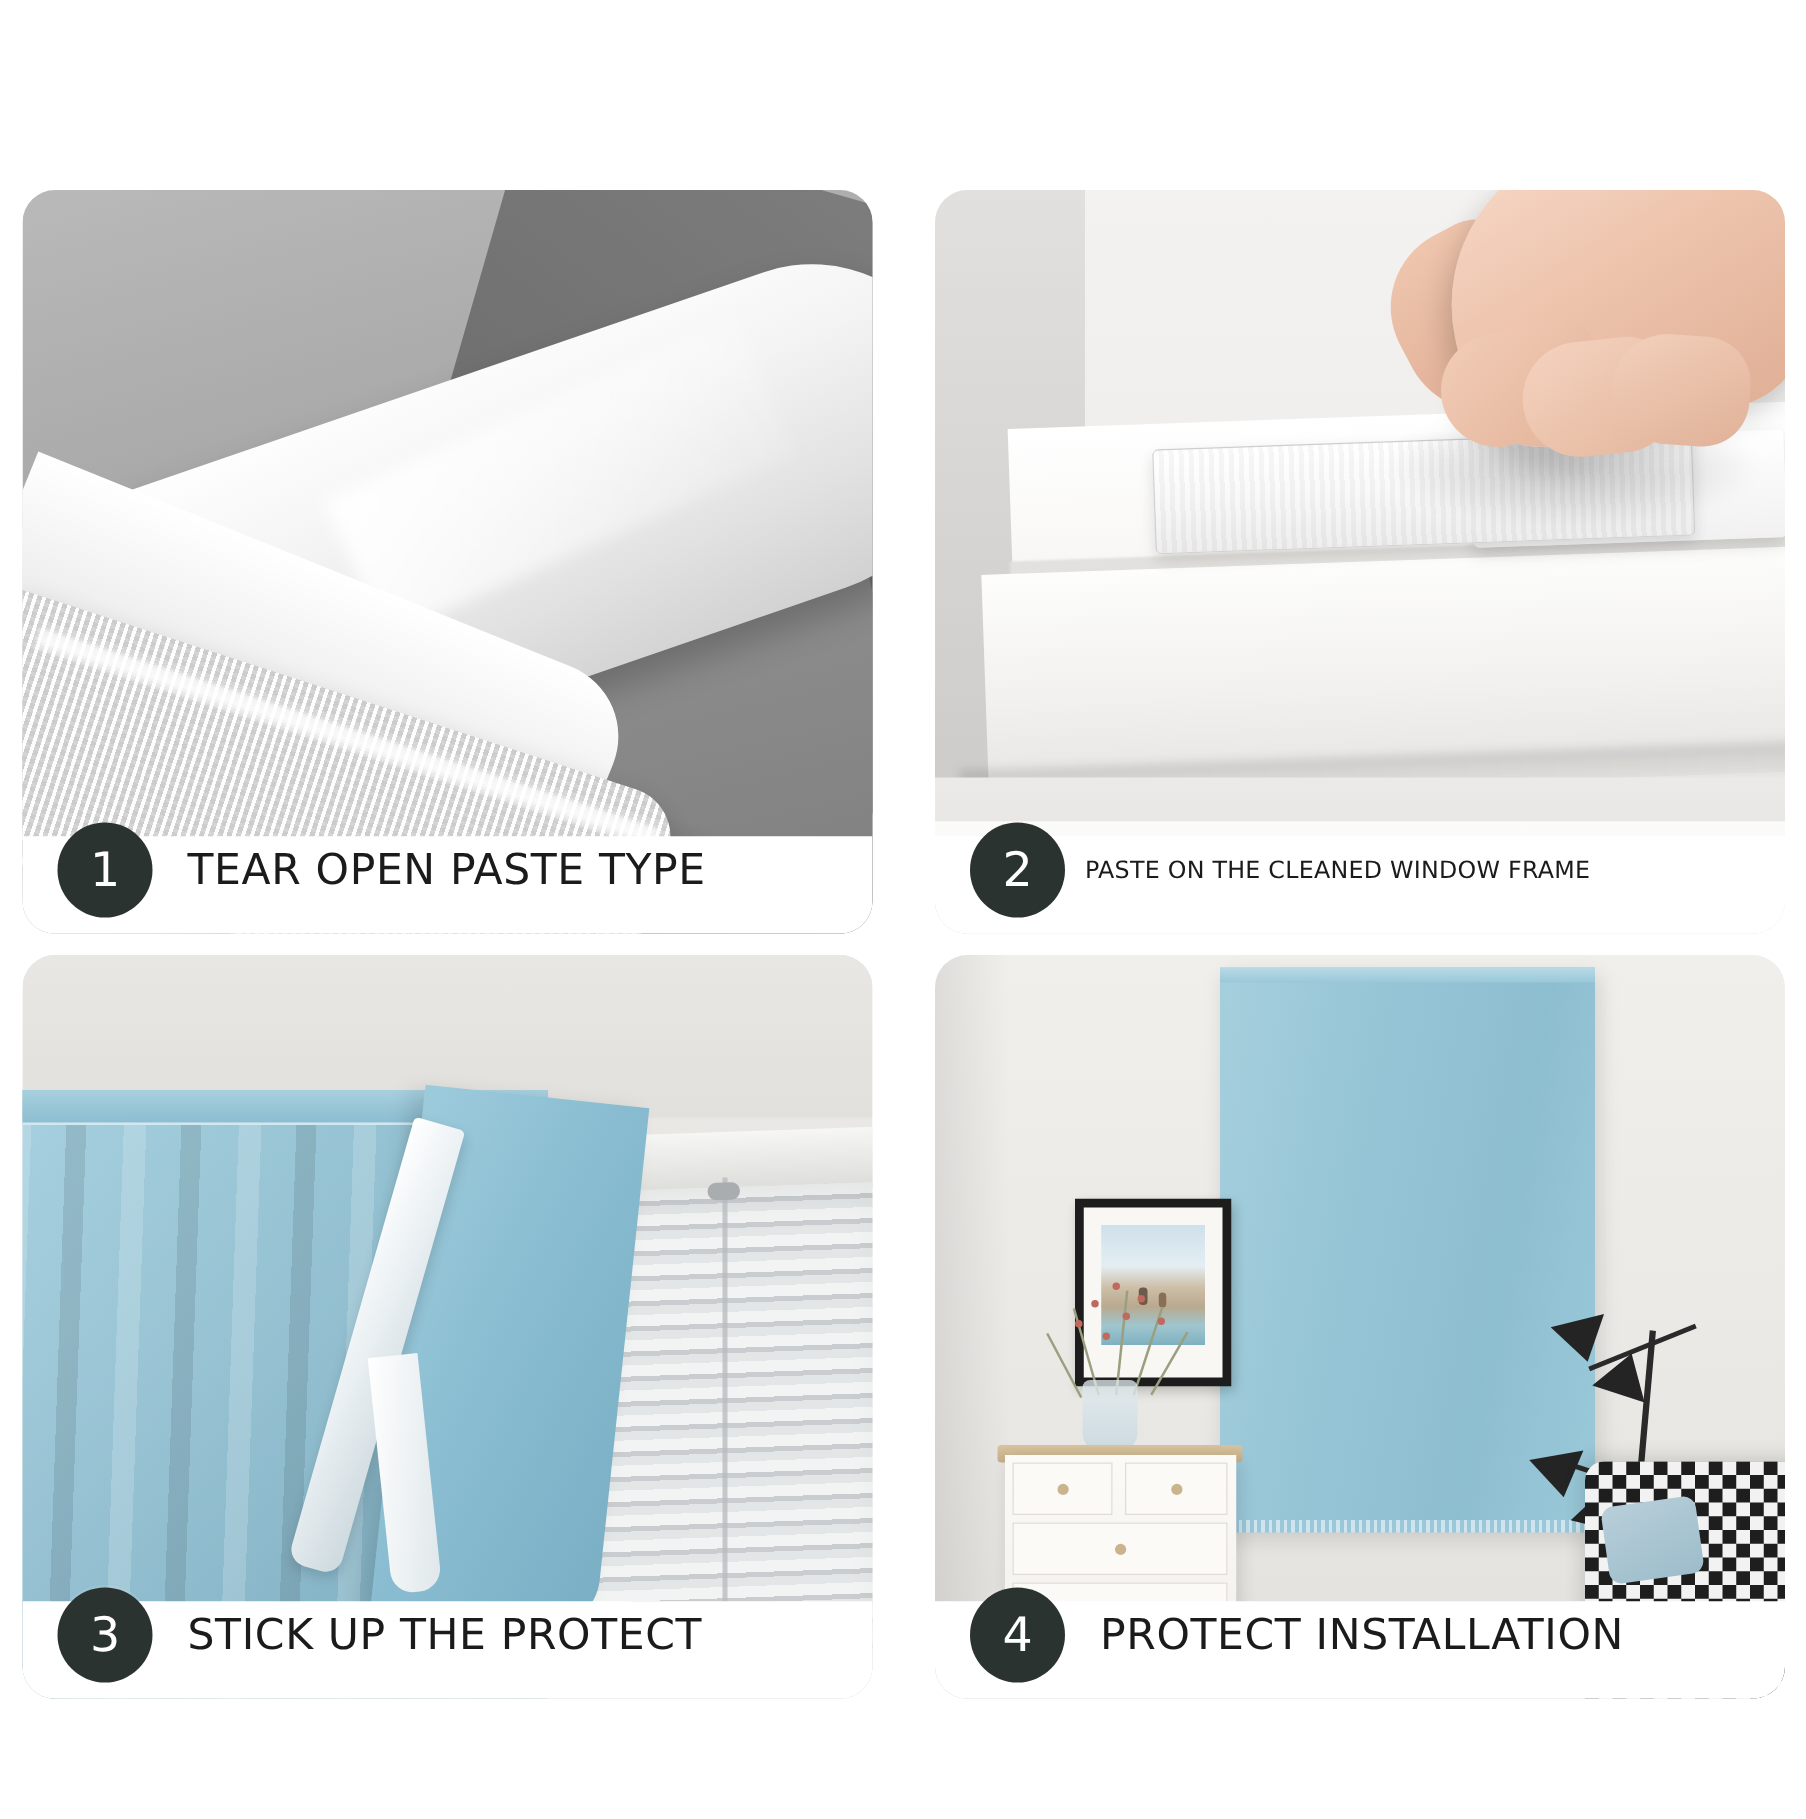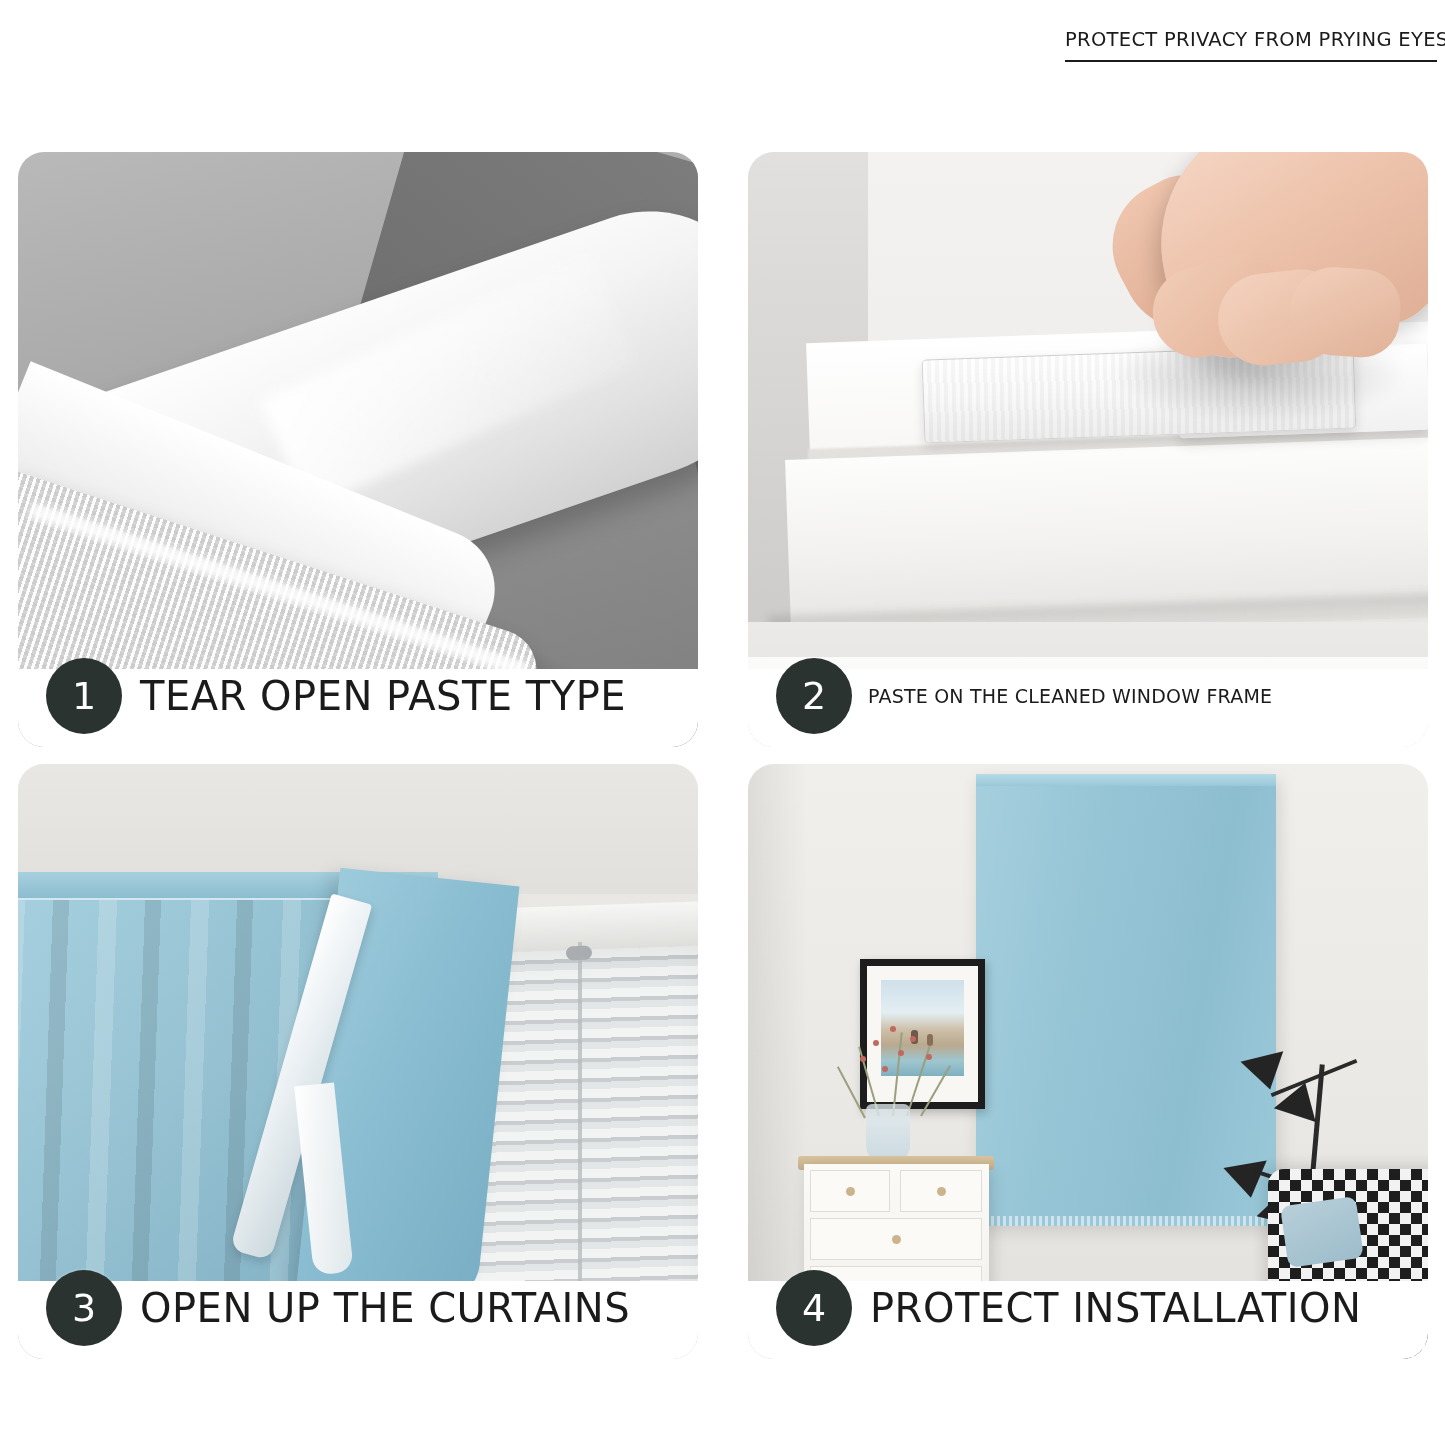--- a/index.html
+++ b/index.html
@@ -101,22 +101,22 @@
     display: flex;
     align-items: center;
     justify-content: center;
     font-size: 38px;
     font-family: "DejaVu Sans", sans-serif;
     margin-left: 28px;
     flex: 0 0 auto;
     box-shadow: 0 0 0 2px rgba(255,255,255,0.08);
   }
   .caption {
-    margin-left: 18px;
-    font-size: 40px;
+    margin-left: 28px;
+    font-size: 34px;
     color: #1b1b1b;
     font-family: "DejaVu Sans", sans-serif;
     letter-spacing: 0.5px;
     white-space: nowrap;
   }
   .caption.small {
     font-size: 19px;
     letter-spacing: 0.2px;
     margin-left: 16px;
   }
@@ -603,24 +603,20 @@
   .p4-floor {
     position: absolute;
     left: 0; bottom: 0; width: 100%; height: 40px;
     background: linear-gradient(180deg,#e0ded9 0%, #d4d2cd 100%);
   }
 </style>
 </head>
 <body>
 
 <div class="header">
-  <div class="tagline-wrap">
-    <span class="tagline">PROTECT PRIVACY FROM PRYING EYES</span>
-    <div class="tagline-rule"></div>
-  </div>
 </div>
 
 <div class="grid">
 
   <div class="cell c1">
     <div class="photo">
       <div class="p1-bg"></div>
       <div class="p1-darkwedge"></div>
       <div class="p1-darkwedge2"></div>
       <div class="p1-shadow"></div>
@@ -679,21 +675,21 @@
       <div class="p3-folds"></div>
       <div class="p3-hem"></div>
       <div class="p3-flap"></div>
       <div class="p3-velcro"></div>
       <div class="p3-velcro2"></div>
       <div class="p3-floor"></div>
     </div>
     <div class="cap-bg"></div>
     <div class="caption-row">
       <div class="badge">3</div>
-      <div class="caption">OPEN UP THE CURTAINS</div>
+      <div class="caption">STICK UP THE PROTECT</div>
     </div>
   </div>
 
   <div class="cell c4">
     <div class="photo">
       <div class="p4-bg"></div>
       <div class="p4-wallshadow"></div>
 
       <div class="p4-blind"></div>
       <div class="p4-blind-top"></div>

